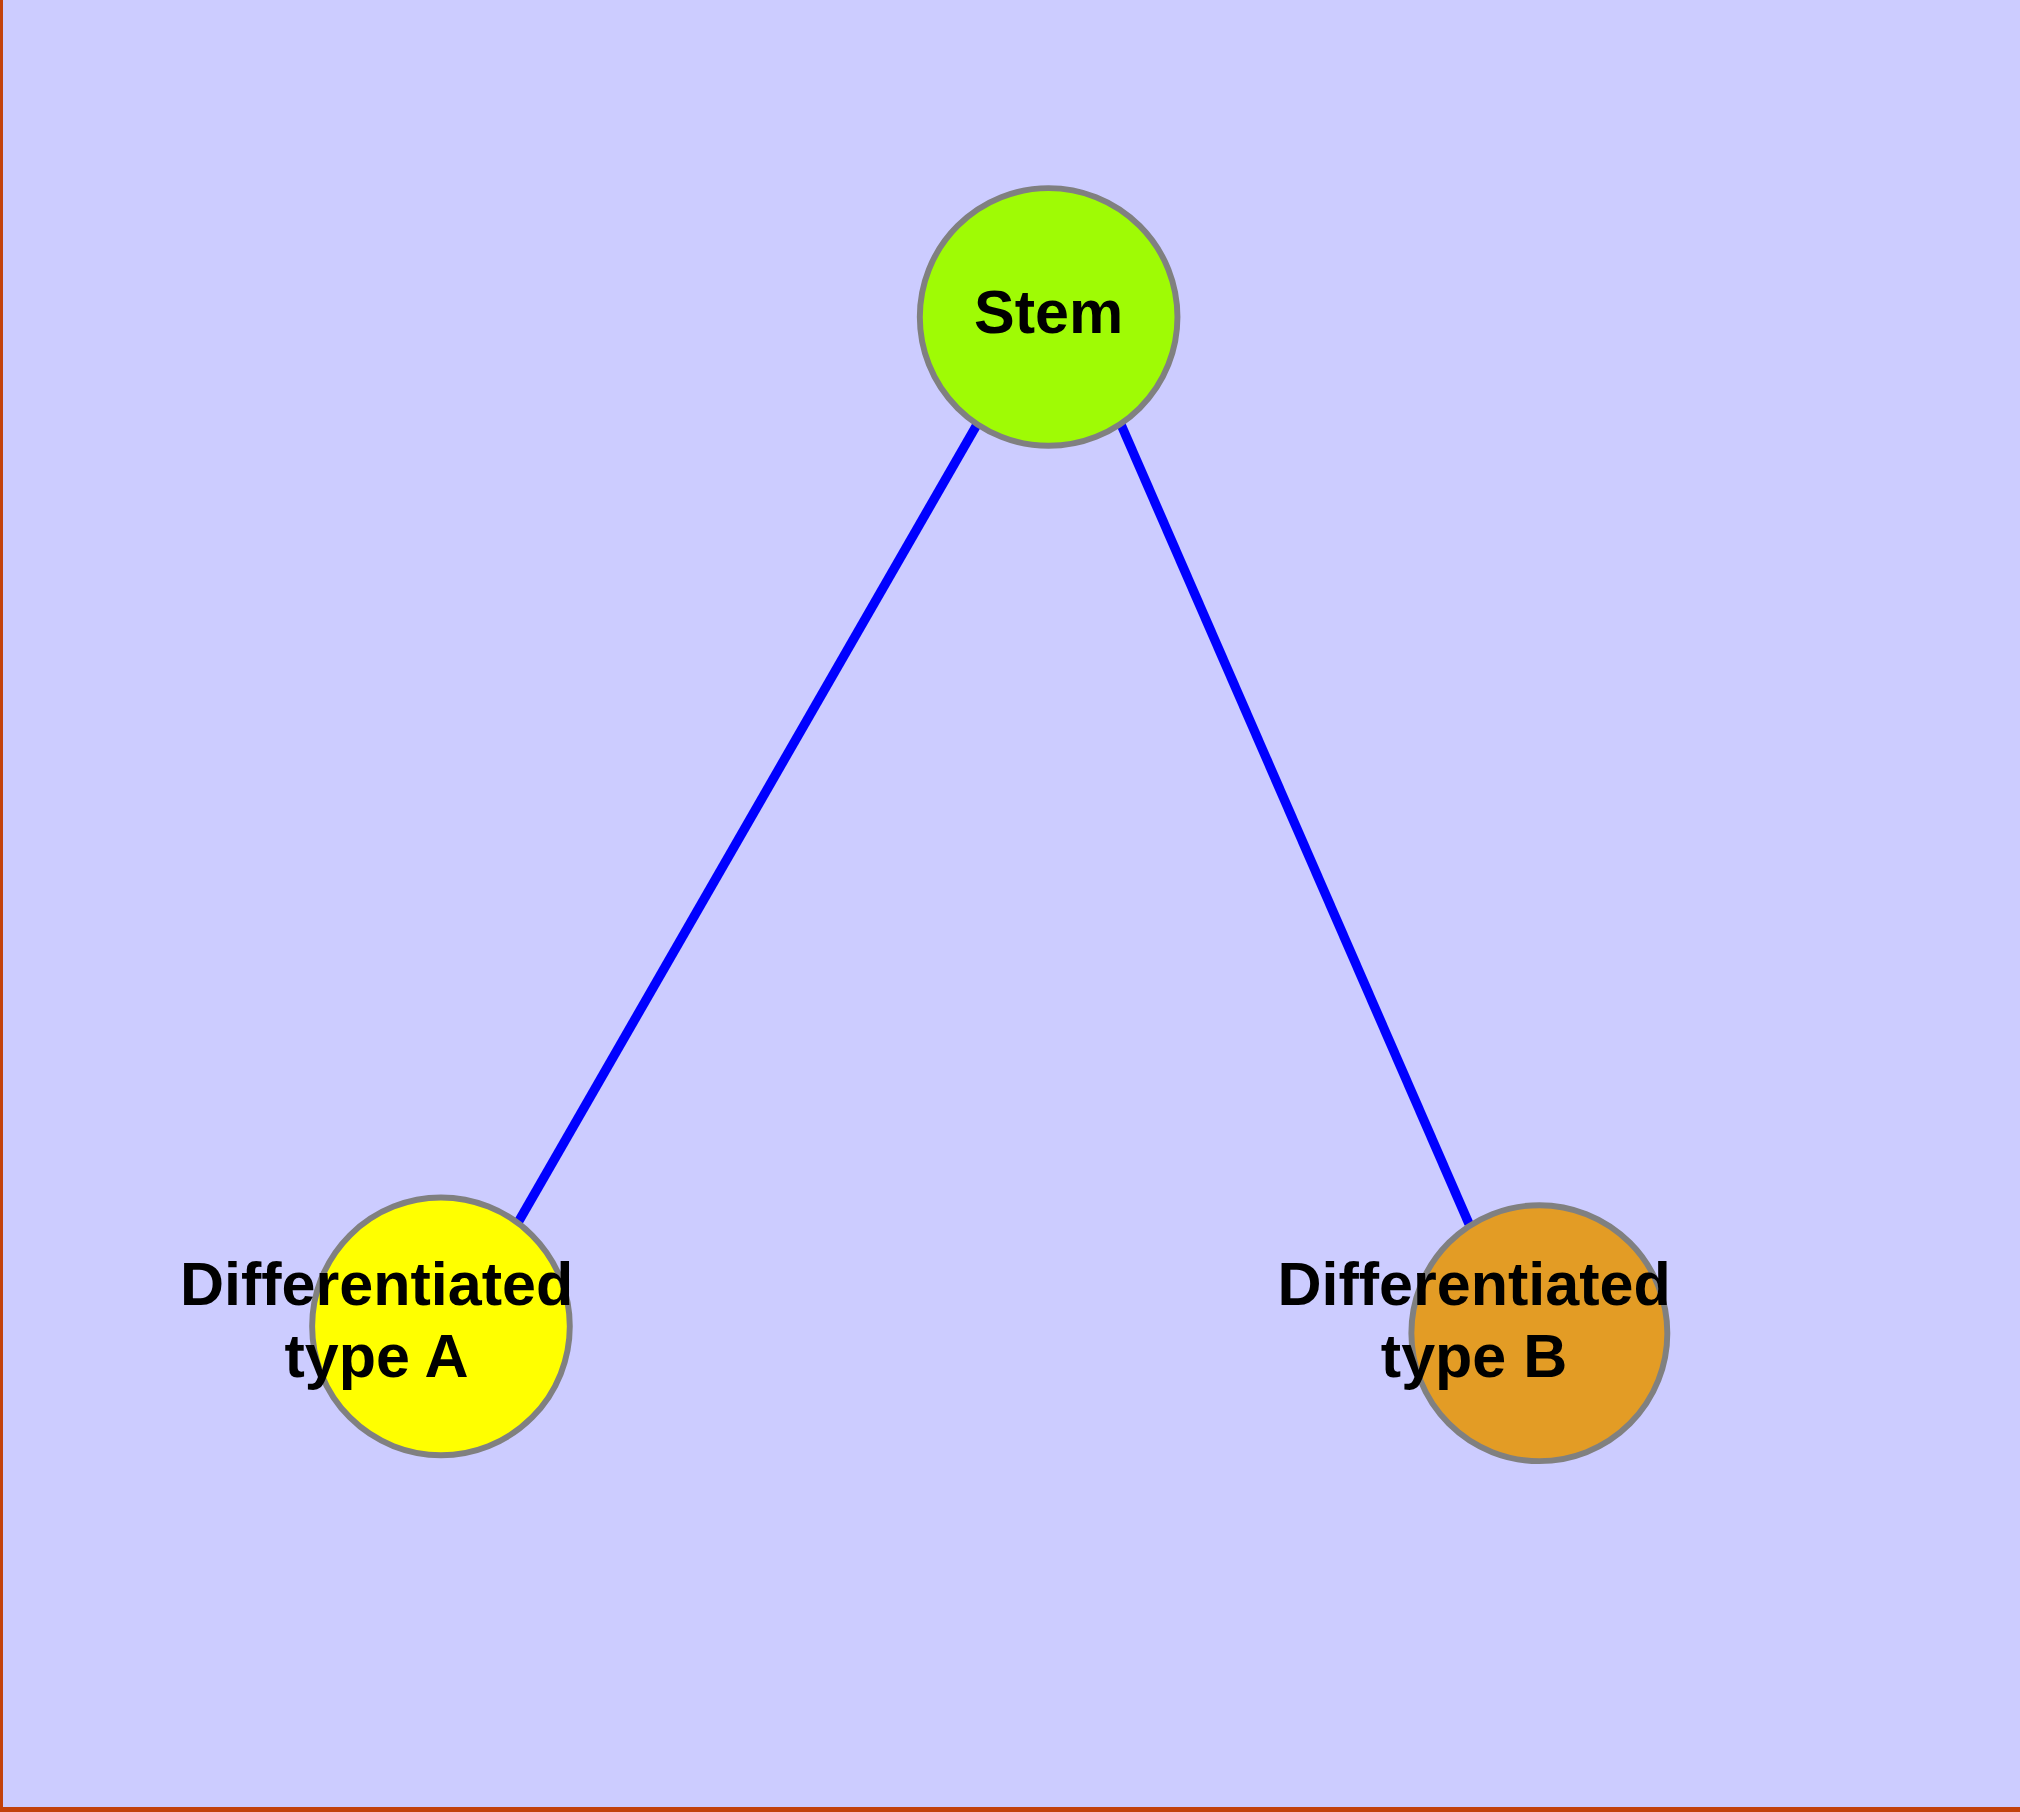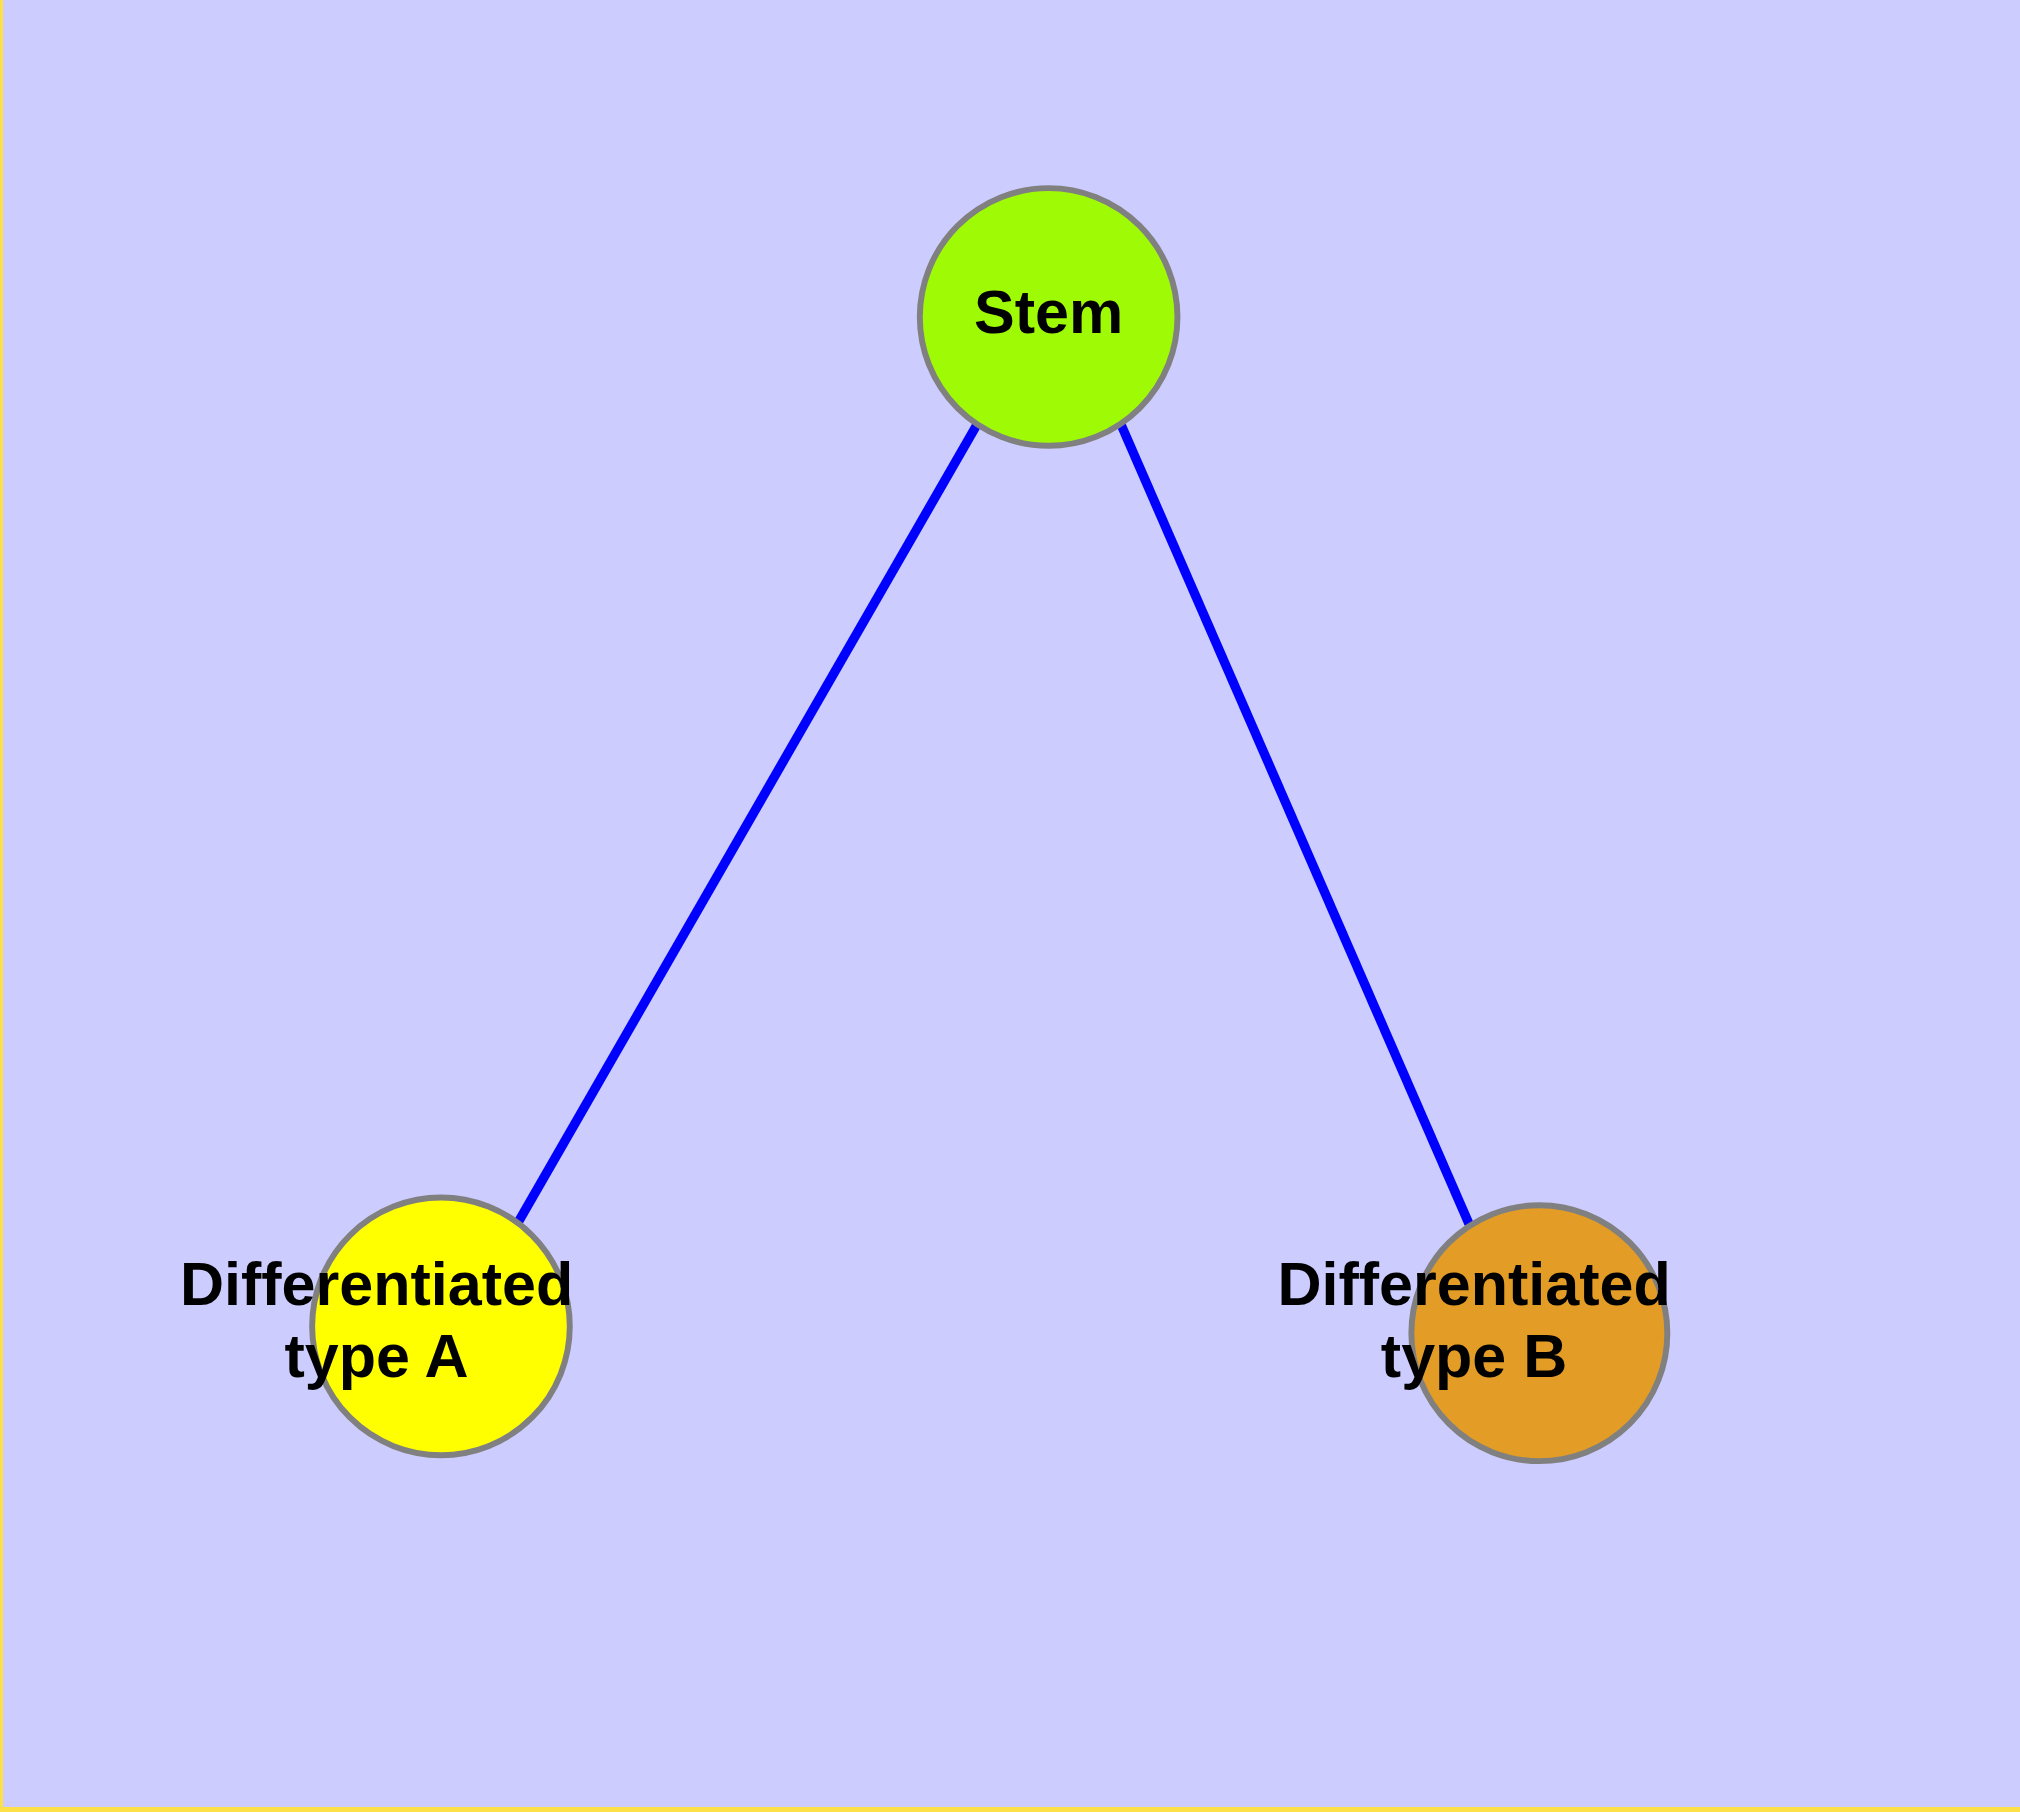--- a/index.html
+++ b/index.html
@@ -5,21 +5,21 @@
 <style>
   html, body {
     margin: 0;
     padding: 0;
     background: #ffffff;
   }
   #stage {
     position: relative;
     width: 2021px;
     height: 1812px;
-    background: #fde047;
+    background: #c2410c;
     overflow: hidden;
     font-family: "Liberation Sans", sans-serif;
   }
   #canvas {
     position: absolute;
     left: 3.4px;
     top: 0px;
     width: 2017px;
     height: 1807px;
     background: #ccccff;

